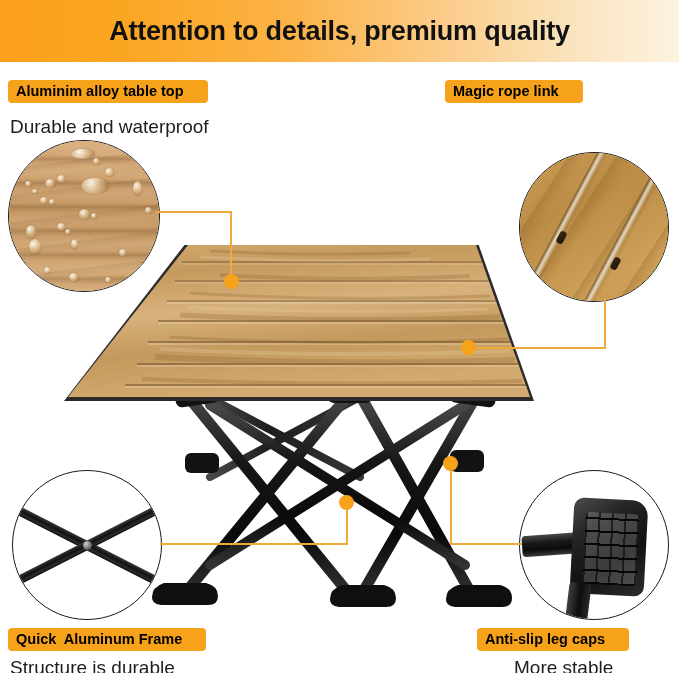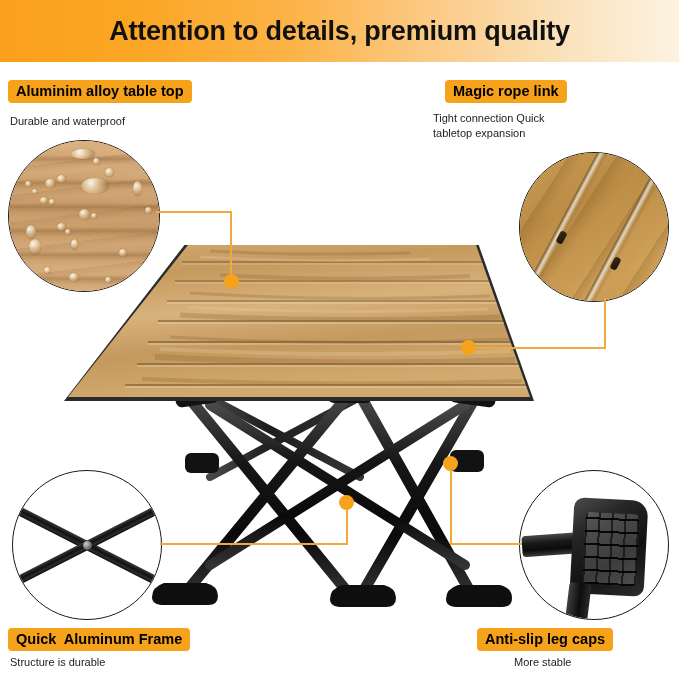--- a/index.html
+++ b/index.html
@@ -50,28 +50,28 @@
   }
 
   
   .badge {
     position: absolute;
     background: #F7A21B;
     color: #000000;
     font-size: 14.5px;
     font-weight: bold;
     border-radius: 4px;
-    padding: 3px 8px 4px 8px;
+    padding: 3px 24px 4px 8px;
     white-space: pre;
     line-height: 1.12;
   }
   .caption {
     position: absolute;
     color: #1d1d1d;
-    font-size: 11px;
+    font-size: 19px;
     line-height: 1.32;
     white-space: pre-line;
   }
 
   #badge-tabletop   { left: 8px;   top: 80px; }
   #caption-tabletop { left: 10px;  top: 114px; }
 
   #badge-rope       { left: 445px; top: 80px; }
   #caption-rope     { left: 433px; top: 111px; }
 
@@ -389,22 +389,20 @@
     <div class="drop" style="left:35px;  top:126px; width:7px;  height:7px;"></div>
     <div class="drop" style="left:60px;  top:132px; width:10px; height:9px;"></div>
     <div class="drop" style="left:96px;  top:136px; width:7px;  height:6px;"></div>
   </div>
 
   <div class="leader leader-h" style="left:156px; top:211px; width:76px;"></div>
   <div class="leader leader-v" style="left:230px; top:211px; height:70px;"></div>
   <div class="hotspot" style="left:224px; top:274px;"></div>
 
   <div class="badge" id="badge-rope">Magic rope link</div>
-  <div class="caption" id="caption-rope">Tight connection Quick
-tabletop expansion</div>
 
   <div class="detail-circle" style="left:519px; top:152px; width:148px; height:148px;">
     <div class="wood-diagonal"></div>
     <div class="rope-node" style="left:38px; top:78px;"></div>
     <div class="rope-node" style="left:92px; top:104px;"></div>
   </div>
 
   <div class="leader leader-v" style="left:604px; top:298px; height:50px;"></div>
   <div class="leader leader-h" style="left:470px; top:347px; width:136px;"></div>
   <div class="hotspot" style="left:461px; top:340px;"></div>

